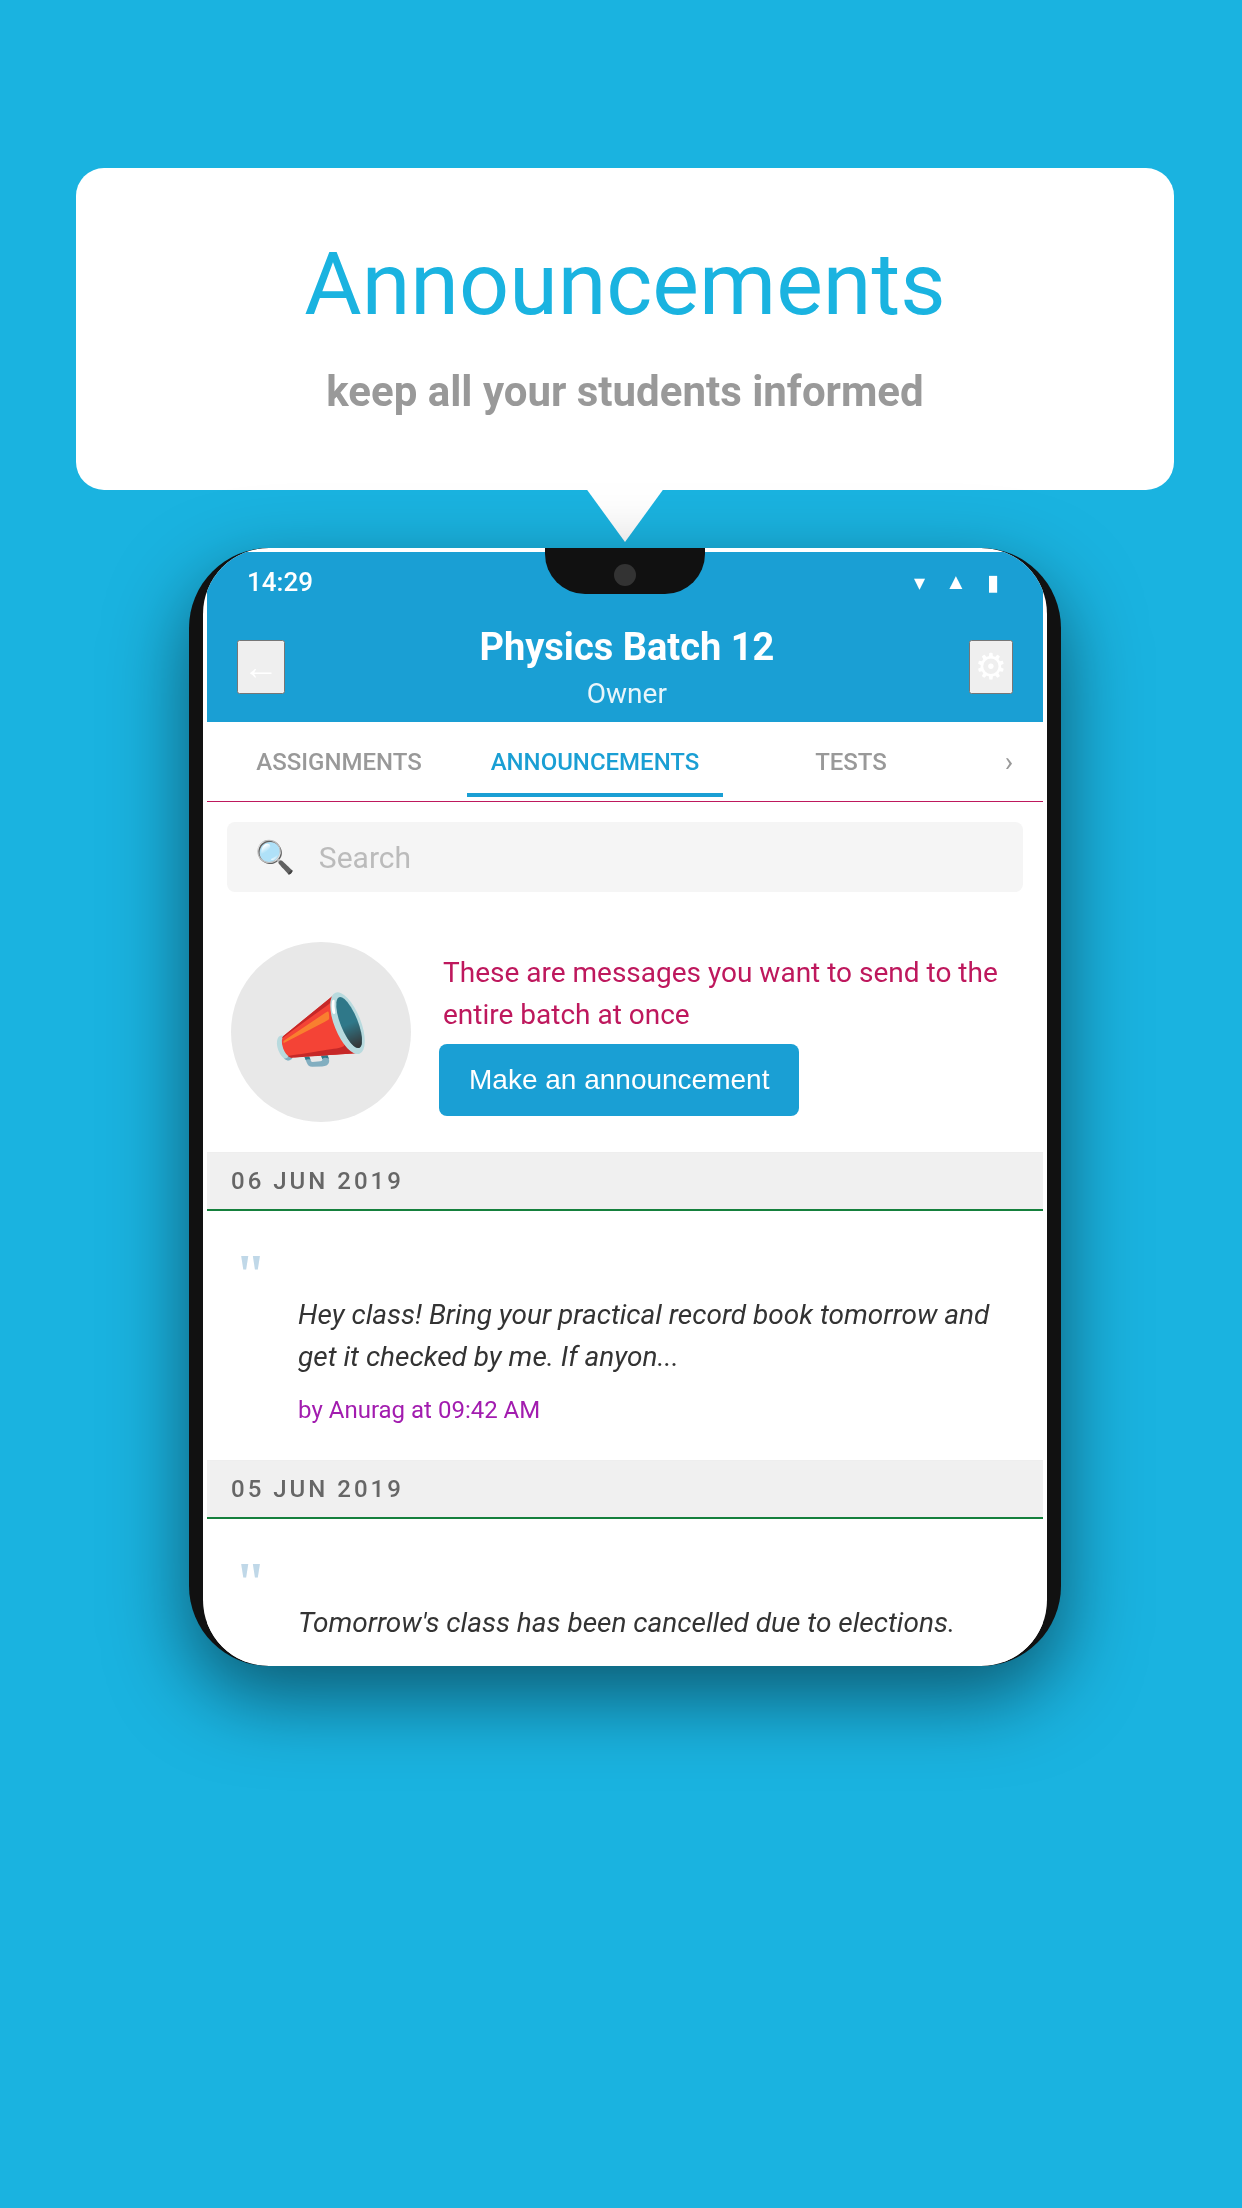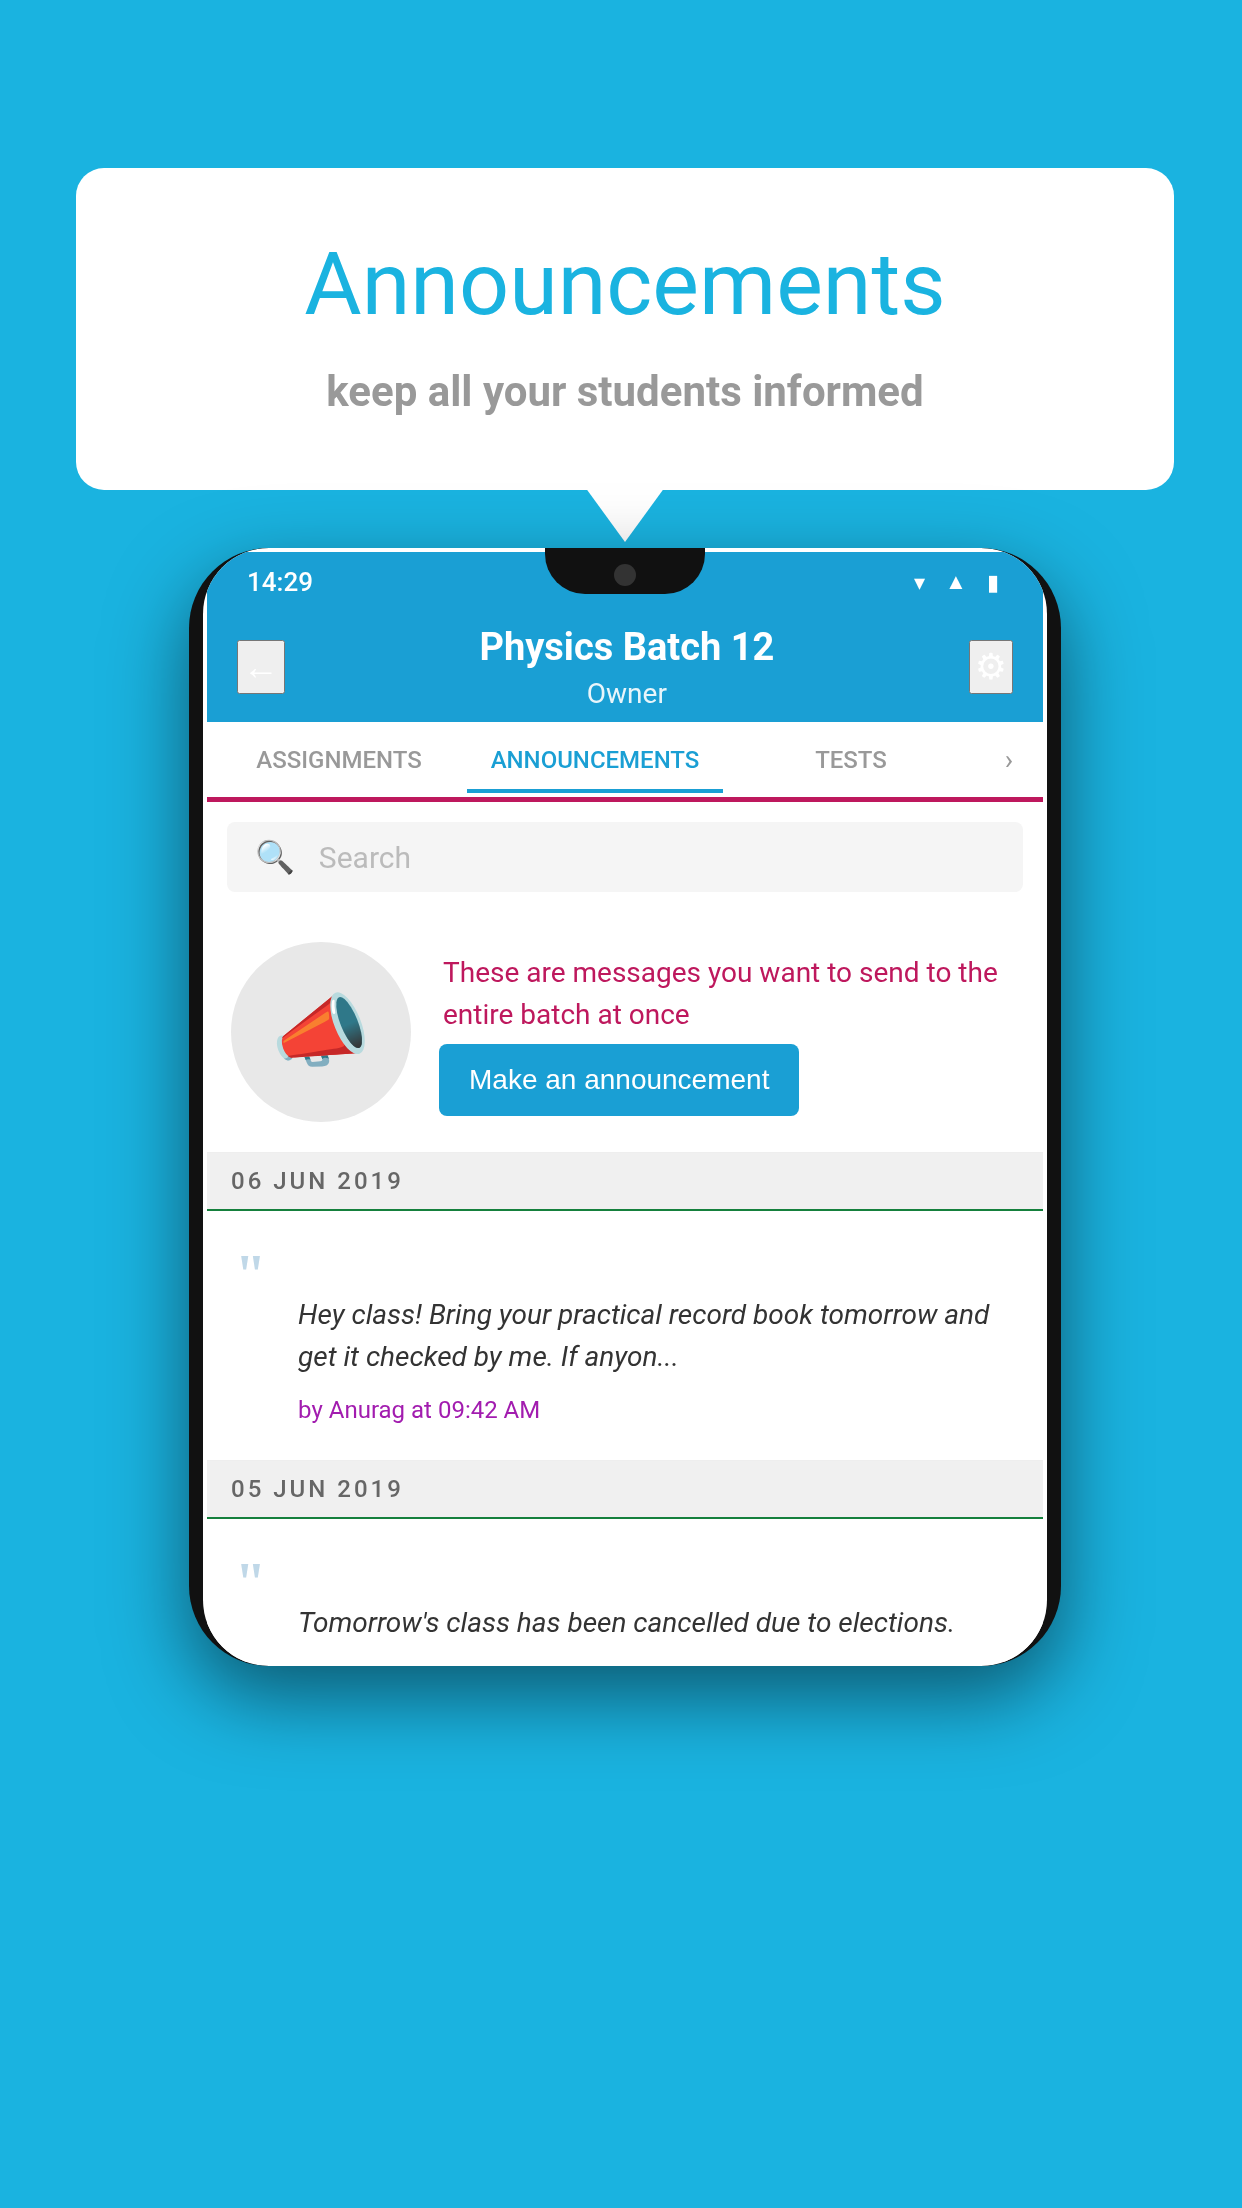--- a/index.html
+++ b/index.html
@@ -161,21 +161,21 @@
     .settings-btn {
       color: white;
       font-size: 36px;
       cursor: pointer;
     }
 
     
     .tabs {
       background: white;
       display: flex;
-      border-bottom: 5px solid #be185d;
+      border-bottom: 1px solid #be185d;
       height: 80px;
       align-items: stretch;
       justify-content: center;
     }
 
     .tab {
       flex: 1;
       display: flex;
       align-items: center;
       justify-content: center;

